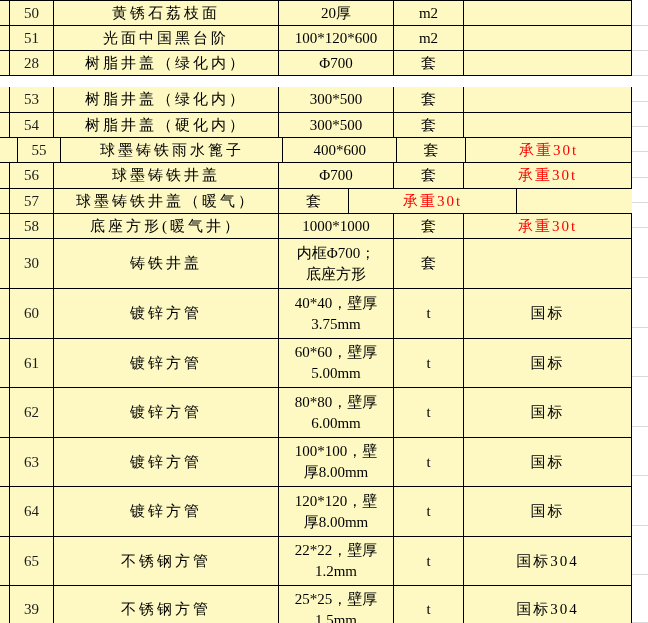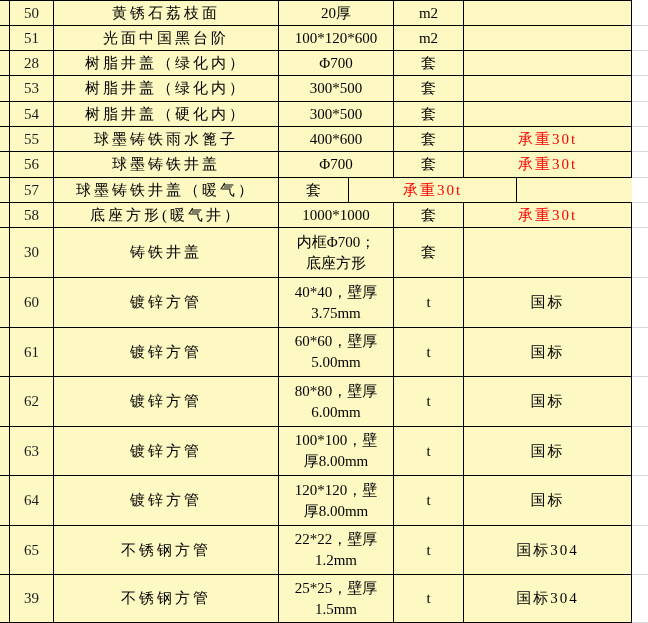--- a/index.html
+++ b/index.html
@@ -52,39 +52,39 @@
 
     <div class="row" style="height: 25px;">
       <div class="cell c-out"></div>
       <div class="cell c-no">28</div>
       <div class="cell c-name">树脂井盖（绿化内）</div>
       <div class="cell c-spec">Φ700</div>
       <div class="cell c-unit">套</div>
       <div class="cell c-rem"></div>
     </div>
 
-    <div class="row" style="height: 26px;">
+    <div class="row" style="height: 26px; margin-top: 11px;">
       <div class="cell c-out"></div>
       <div class="cell c-no">53</div>
       <div class="cell c-name">树脂井盖（绿化内）</div>
       <div class="cell c-spec">300*500</div>
       <div class="cell c-unit">套</div>
       <div class="cell c-rem"></div>
     </div>
 
     <div class="row" style="height: 25px;">
       <div class="cell c-out"></div>
       <div class="cell c-no">54</div>
       <div class="cell c-name">树脂井盖（硬化内）</div>
       <div class="cell c-spec">300*500</div>
       <div class="cell c-unit">套</div>
       <div class="cell c-rem"></div>
     </div>
 
-    <div class="row" style="height: 25px;">
+    <div class="row" style="height: 25px; padding-left: 8px;">
       <div class="cell c-out"></div>
       <div class="cell c-no">55</div>
       <div class="cell c-name">球墨铸铁雨水篦子</div>
       <div class="cell c-spec">400*600</div>
       <div class="cell c-unit">套</div>
       <div class="cell c-rem red">承重30t</div>
     </div>
 
     <div class="row" style="height: 26px;">
       <div class="cell c-out"></div>

